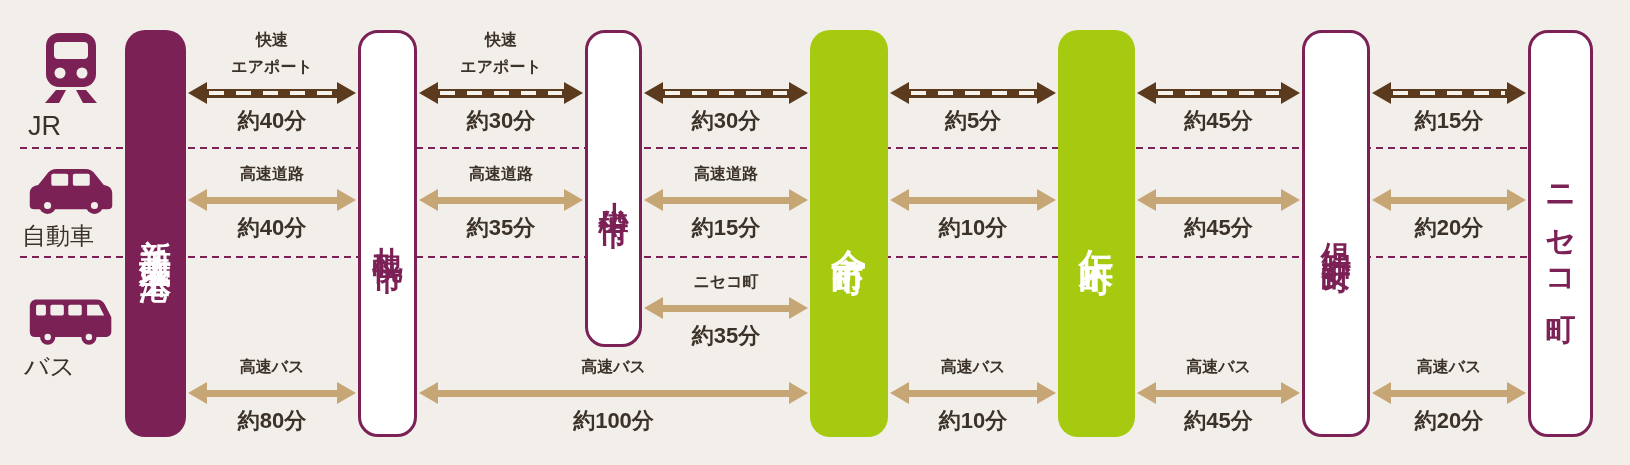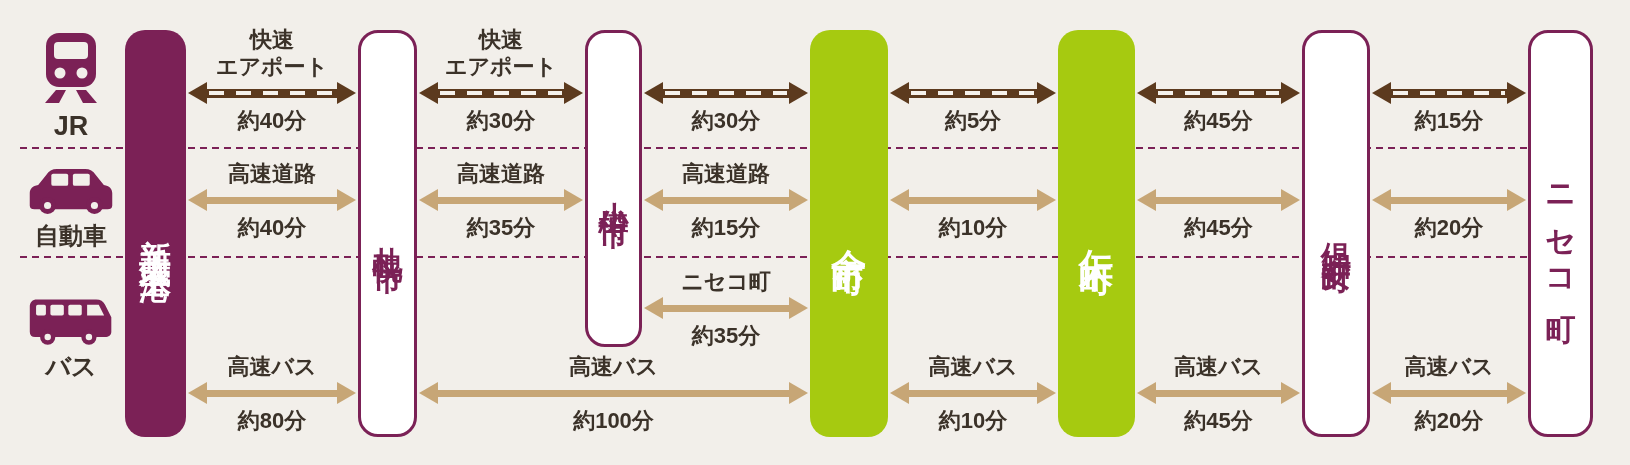--- a/index.html
+++ b/index.html
@@ -9,21 +9,21 @@
   html,body{margin:0;padding:0;}
   body{background:var(--bg);font-family:"Liberation Sans","DejaVu Sans",sans-serif;}
   .stage{position:relative;width:1630px;height:465px;background:var(--bg);overflow:hidden;}
 
   
   .sep{position:absolute;left:20px;width:1508px;height:2px;z-index:1;
        background:repeating-linear-gradient(90deg,var(--purple) 0 7px,transparent 7px 12px);}
   #sep1{top:147px;} #sep2{top:256px;}
 
   
-  .mode{position:absolute;text-align:center;color:var(--ink);font-weight:700;z-index:2;}
+  .mode{position:absolute;text-align:left;color:var(--ink);font-weight:400;z-index:2;}
   .mode svg{display:block;margin:0 auto;}
   .mode-label{margin-top:2px;}
   #mode-jr{left:28px;top:33px;width:86px;}
   #mode-jr .mode-label{font-size:27px;margin-top:4px;}
   #mode-car{left:22px;top:165px;width:98px;}
   #mode-car .mode-label{font-size:24px;margin-top:3px;}
   #mode-bus{left:24px;top:293px;width:94px;}
   #mode-bus .mode-label{font-size:25px;margin-top:3px;}
 
   
@@ -42,21 +42,21 @@
   .tri.l{left:0;border-right:19px solid var(--tan);}
   .tri.r{right:0;border-left:19px solid var(--tan);}
   .seg.jr .tri.l{border-right-color:var(--brown);}
   .seg.jr .tri.r{border-left-color:var(--brown);}
   .bar{position:absolute;left:15px;right:15px;background:var(--tan);height:7px;top:-3.5px;}
   .seg.jr .bar{background:var(--brown);height:9px;top:-4.5px;}
   .bar .dashes{display:none;}
   .seg.jr .bar .dashes{display:block;position:absolute;left:6px;right:6px;top:2.5px;height:4px;
         background:repeating-linear-gradient(90deg,var(--dash) 0 15px,transparent 15px 27px);}
   .lbl{position:absolute;left:-24px;right:-24px;bottom:13px;text-align:center;
-       font-size:22px;font-weight:700;color:var(--ink);line-height:27px;}
+       font-size:16px;font-weight:700;color:var(--ink);line-height:27px;}
   .time{position:absolute;left:-24px;right:-24px;top:13px;text-align:center;
        font-size:22px;font-weight:700;color:var(--ink);}
 </style>
 </head>
 <body>
 
 <div class="stage">
 
   <div class="sep" id="sep1"></div>
   <div class="sep" id="sep2"></div>

